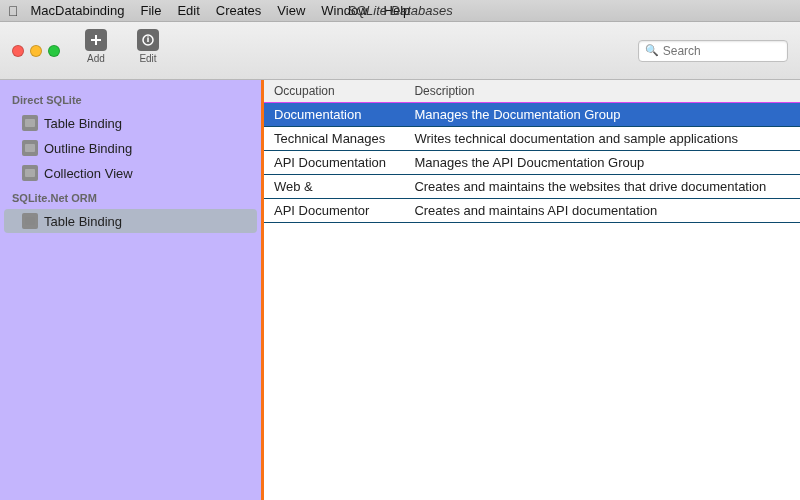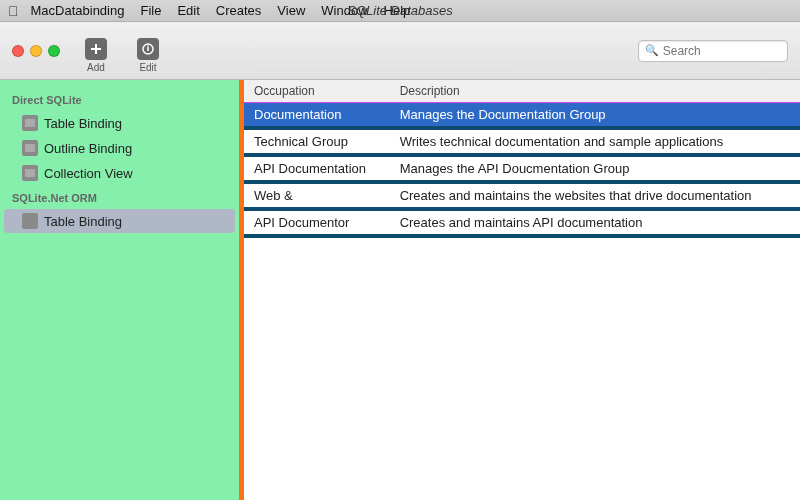--- a/index.html
+++ b/index.html
@@ -73,21 +73,21 @@
       border: 1px solid rgba(0,0,0,0.2);
     }
     .tl-close { background: #ff5f57; }
     .tl-minimize { background: #ffbd2e; }
     .tl-maximize { background: #28c840; }
 
     .toolbar-btn {
       display: flex;
       flex-direction: column;
       align-items: center;
-      justify-content: flex-end;
+      justify-content: flex-start;
       width: 48px;
       height: 44px;
       border-radius: 6px;
       cursor: pointer;
       gap: 2px;
     }
     .toolbar-btn-icon {
       width: 22px;
       height: 22px;
       background: #888;
@@ -134,23 +134,23 @@
     }
 
     
     .main-layout {
       display: flex;
       height: calc(500px - 22px - 58px);
     }
 
     
     .sidebar {
-      width: 244px;
-      background: #86efac;
-      border-right: 5px solid #f97316;
+      width: 264px;
+      background: #c4b5fd;
+      border-right: 3px solid #f97316;
       padding-top: 8px;
       overflow-y: auto;
     }
     .sidebar-section-header {
       font-size: 11px;
       font-weight: 600;
       color: #666;
       padding: 6px 12px 4px 12px;
       text-transform: none;
     }
@@ -201,21 +201,21 @@
       padding: 4px 10px;
       text-align: left;
       font-weight: 500;
       font-size: 12px;
       color: #444;
       position: sticky;
       top: 0;
     }
     .data-table td {
       padding: 4px 10px;
-      border-bottom: 4px solid #0c4a6e;
+      border-bottom: 1px solid #0c4a6e;
       font-size: 13px;
       color: #222;
     }
     .data-table tr.selected td {
       background: #2d6ac8;
       color: white;
     }
   </style>
 </head>
 <body>
@@ -323,21 +323,21 @@
           <th>Occupation</th>
           <th>Description</th>
         </tr>
       </thead>
       <tbody id="table-body">
       <tr class="selected">
             <td>Documentation</td>
             <td>Manages the Documentation Group</td>
           </tr>
           <tr>
-            <td>Technical Group</td>
+            <td>Technical Manages</td>
             <td>Writes technical documentation and sample applications</td>
           </tr>
           <tr>
             <td>API Documentation</td>
             <td>Manages the API Doucmentation Group</td>
           </tr>
           <tr>
             <td>Web &amp;</td>
             <td>Creates and maintains the websites that drive documentation</td>
           </tr>

